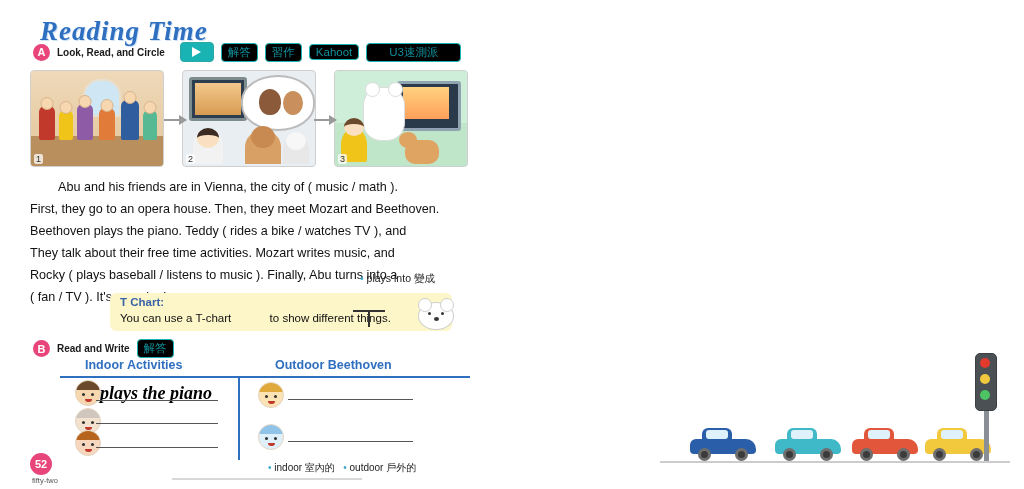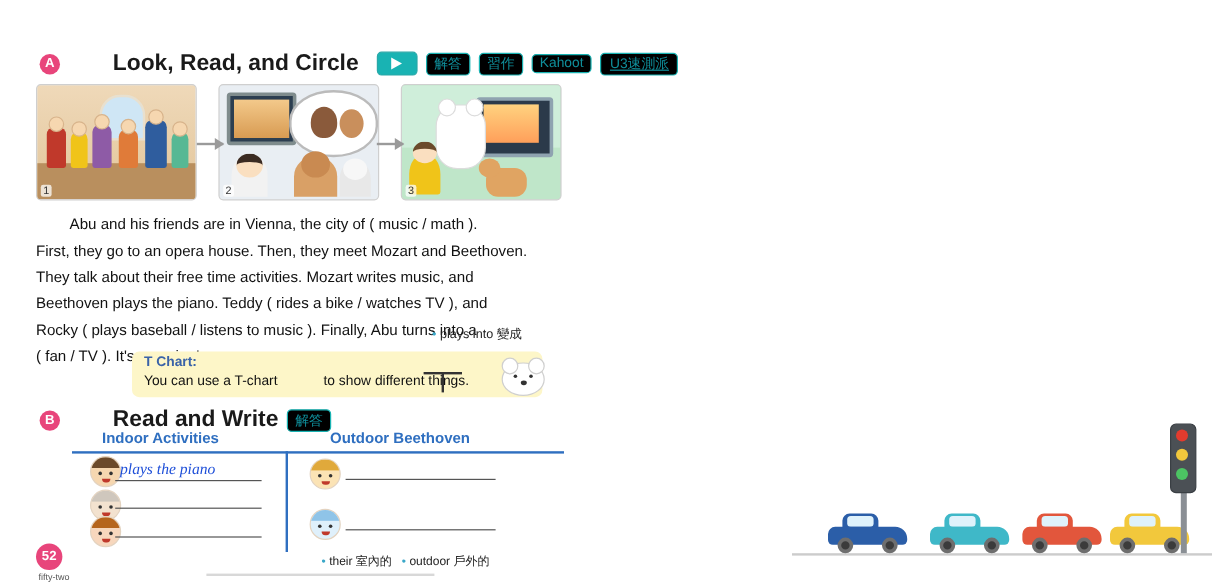--- a/index.html
+++ b/index.html
@@ -28,39 +28,38 @@
     display:inline-flex;align-items:center;justify-content:center;
     width:17px;height:17px;border-radius:50%;
     background:#e8457b;color:#fff;font-size:11px;font-weight:bold;
     font-family:"Liberation Sans",sans-serif;
   }
   .sec-a-row{
     position:absolute;left:33px;top:42px;
     display:flex;align-items:center;gap:7px;
   }
   .sec-title{
-    font-size:19px;font-weight:bold;color:#1a1a1a;
+    font-size:10px;font-weight:bold;color:#1a1a1a;
     font-family:"Liberation Sans",sans-serif;
-    margin-left:37px;
   }
   .play-btn{
     width:32px;height:18px;border:1.5px solid #2aa8a8;border-radius:4px;
     background:#19b3b3;display:inline-flex;align-items:center;justify-content:center;
     margin-left:8px;
   }
   .play-tri{
     width:0;height:0;border-left:9px solid #fff;
     border-top:5px solid transparent;border-bottom:5px solid transparent;
   }
   .tagbtn{
     border:1.3px solid #19b3b3;border-radius:4px;background:#000000;
     color:#0f8f9b;font-size:11.5px;padding:1px 6px;
     font-family:"Liberation Sans",sans-serif;white-space:nowrap;
   }
-  .tagbtn.wide{padding:1px 7px;text-decoration:underline;}
+  .tagbtn.wide{padding:1px 22px;}
 
   
   .pics{position:absolute;left:30px;top:70px;display:flex;gap:18px;}
   .pic{
     width:132px;height:95px;border:1.5px solid #cfcfcf;border-radius:4px;
     position:relative;overflow:hidden;
   }
   .pic .num{
     position:absolute;left:3px;bottom:2px;font-size:9px;color:#333;
     background:rgba(255,255,255,.75);padding:0 2px;border-radius:2px;
@@ -160,21 +159,21 @@
     font-family:"Liberation Sans",sans-serif;
   }
   .col-head.indoor{left:25px;top:0;}
   .col-head.outdoor{left:215px;top:0;}
   .hline{position:absolute;left:60px;top:376px;width:410px;height:1.5px;background:#2f6fc0;}
   .vline{position:absolute;left:238px;top:376px;width:1.5px;height:84px;background:#2f6fc0;}
 
   .wline{position:absolute;height:1px;background:#555;}
   .ansline{
     position:absolute;font-family:"Liberation Serif",serif;font-style:italic;
-    font-size:13px;color:#1d4ed8;
+    font-size:18px;color:#000000;font-weight:bold;
   }
 
   .av{position:absolute;width:24px;height:24px;border-radius:50%;overflow:hidden;border:1px solid #e3d3c0;}
   .av.a1{left:75px;top:380px;background:#f6d7b0;}
   .av.a2{left:75px;top:408px;background:#f3e2cf;}
   .av.a3{left:75px;top:430px;background:#f7d7bd;}
   .av.b1{left:258px;top:382px;background:#fbe3b5;}
   .av.b2{left:258px;top:424px;background:#dff0fb;}
   .av .hair{position:absolute;left:0;top:0;width:100%;height:9px;background:#6b4a2b;}
   .av.a2 .hair{background:#cfc7bd;}
@@ -222,20 +221,21 @@
   .light .lamp{position:absolute;left:5px;width:10px;height:10px;border-radius:50%;}
   .light .lamp.red{top:5px;background:#e23b2e;}
   .light .lamp.yellow{top:21px;background:#f2c83c;}
   .light .lamp.green{top:37px;background:#4cc463;}
 </style>
 </head>
 <body>
 
 <div class="page">
 
+  <div class="logo">Reading Time</div>
 
   <div class="sec-a-row">
     <span class="sec-badge">A</span>
     <span class="sec-title">Look, Read, and Circle</span>
     <span class="play-btn">
         <span class="play-tri"></span>
       </span>
     <span class="tagbtn">解答</span>
     <span class="tagbtn">習作</span>
     <span class="tagbtn">Kahoot</span>
@@ -302,22 +302,22 @@
         </div>
       <span class="num">3</span>
     </div>
     <div class="arrow a1"></div>
     <div class="arrow a2"></div>
   </div>
 
   <div class="para">
     <p class="indent">Abu and his friends are in Vienna, the city of ( music / math ).</p>
     <p>First, they go to an opera house. Then, they meet Mozart and Beethoven.</p>
+    <p>Beethoven plays the piano. Teddy ( rides a bike / watches TV ), and</p>
     <p>They talk about their free time activities. Mozart writes music, and</p>
-    <p>Beethoven plays the piano. Teddy ( rides a bike / watches TV ), and</p>
     <p>Rocky ( plays baseball / listens to music ). Finally, Abu turns into a</p>
     <p>( fan / TV ). It's amazing!</p>
   </div>
   <div class="vocab">
     <span class="dot">•</span> <span>plays into 變成</span>
   </div>
 
   <div class="tbox">
     <span class="t1">T Chart:</span>
     <span class="t2">
@@ -384,21 +384,21 @@
 
   <div class="ansline" style="left:100px;top:383px;">plays the piano</div>
   <div class="wline" style="left:96px;top:400px;width:122px;"></div>
   <div class="wline" style="left:96px;top:423px;width:122px;"></div>
   <div class="wline" style="left:96px;top:447px;width:122px;"></div>
 
   <div class="wline" style="left:288px;top:399px;width:125px;"></div>
   <div class="wline" style="left:288px;top:441px;width:125px;"></div>
 
   <div class="footnote">
-    <span class="dot">•</span> <span>their 室內的</span>
+    <span class="dot">•</span> <span>indoor 室內的</span>
     &nbsp;&nbsp;<span class="dot">•</span> <span>outdoor 戶外的</span>
   </div>
 
   <div class="pagenum">52</div>
   <div class="pagelabel">fifty-two</div>
   <div class="botrule"></div>
 
   <div class="road"></div>
 
   <div class="car c1">

